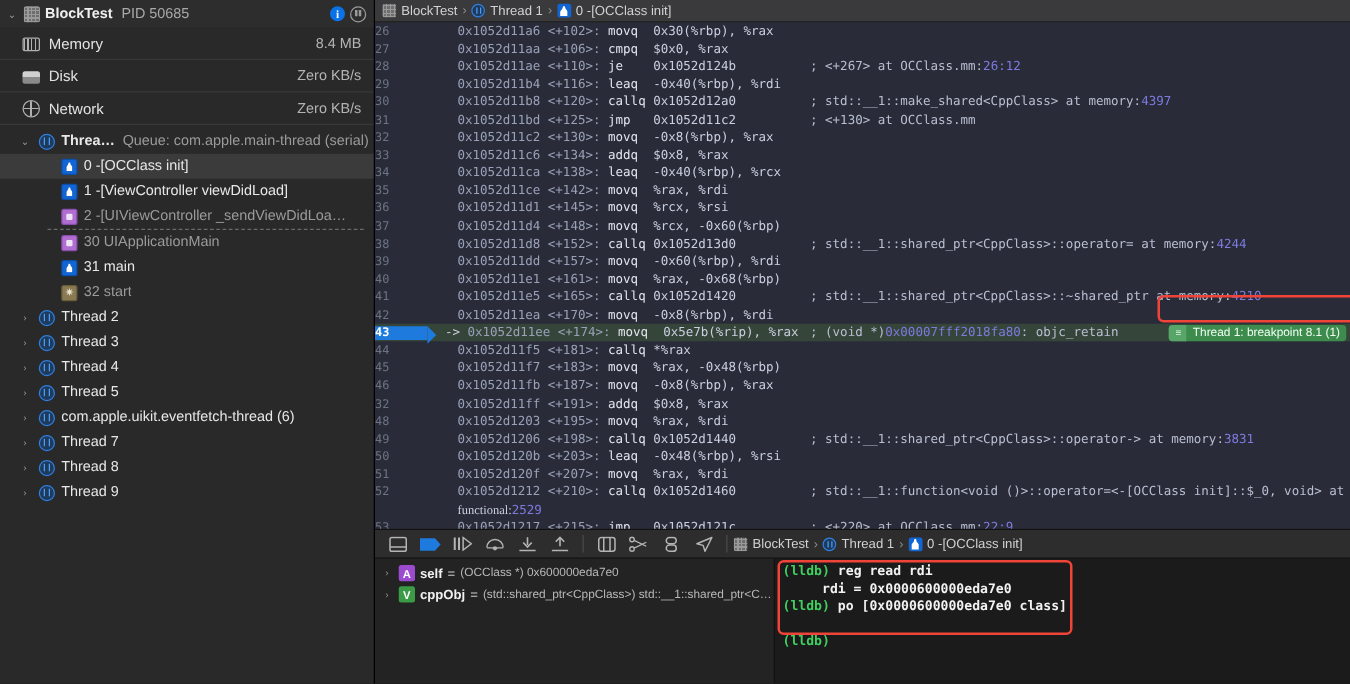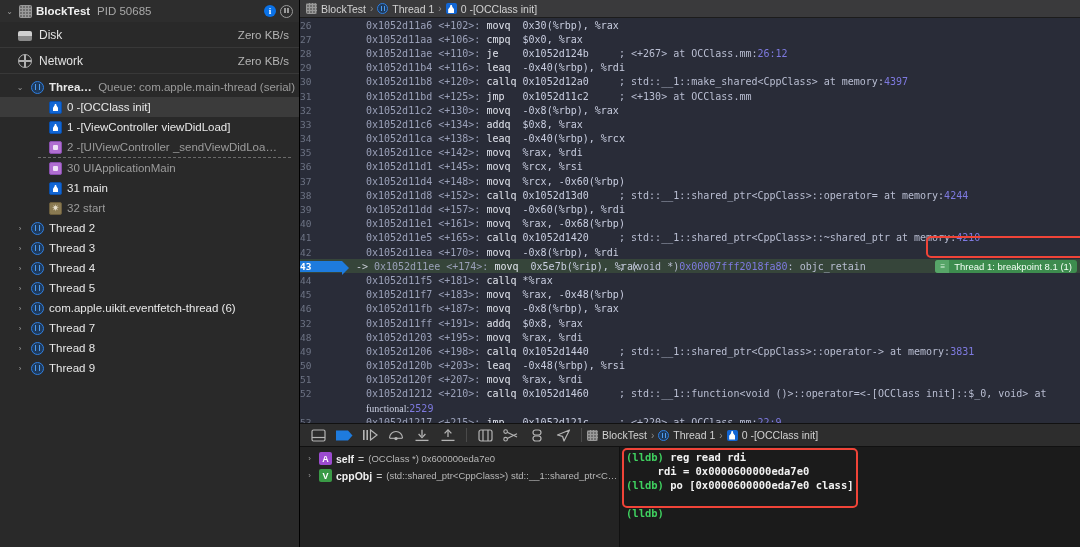--- a/index.html
+++ b/index.html
@@ -202,21 +202,21 @@
     border-top: 7.1px solid transparent; border-bottom: 7.1px solid transparent;
     border-left: 7px solid #1e7bdd;
   }
   .arrow { width: 24px; flex: 0 0 24px; color: #c8cbd6; text-align: center; }
   .addr { color: #9aa0b8; }
   .ofs  { color: #9aa0b8; }
   .mnem { color: #e2e5ee; }
   .ops  { color: #c9cee0; }
   .asm-code { color: #c9cee0; font-family: Liberation Serif, serif; }
   .cmt {
-    position: absolute; left: 319px; color: #b9bed2; white-space: pre;
+    position: absolute; left: 348px; color: #b9bed2; white-space: pre;
   }
   .cmt .num { color: #7e7ae0; }
   .bp-tag {
     position: absolute; right: 3px; top: 1px; height: 12.5px;
     display: flex; align-items: center; background: #3d8c4e;
     border-radius: 3px; color: #f2fff4; font-size: 9.5px;
     font-family: "Liberation Sans", sans-serif; padding: 0 5px 0 0;
     white-space: nowrap;
   }
   .bp-grip {
@@ -293,20 +293,25 @@
       <span class="disc">⌄</span>
       <span class="proc-icon"></span>
       <span class="proc-title">BlockTest</span>
       <span class="proc-pid">PID 50685</span>
       <span class="hdr-spacer"></span>
       <span class="badge-info">i</span>
       <span class="badge-pause"></span>
     </div>
 
     <div id="gauges">
+        <div class="gauge-row">
+          <span class="g-icon g-mem"></span>
+          <span>Memory</span>
+          <span class="gauge-val">8.4 MB</span>
+        </div>
         <div class="gauge-row">
           <span class="g-icon g-disk"></span>
           <span>Disk</span>
           <span class="gauge-val">Zero KB/s</span>
         </div>
         <div class="gauge-row">
           <span class="g-icon g-net"></span>
           <span>Network</span>
           <span class="gauge-val">Zero KB/s</span>
         </div>

